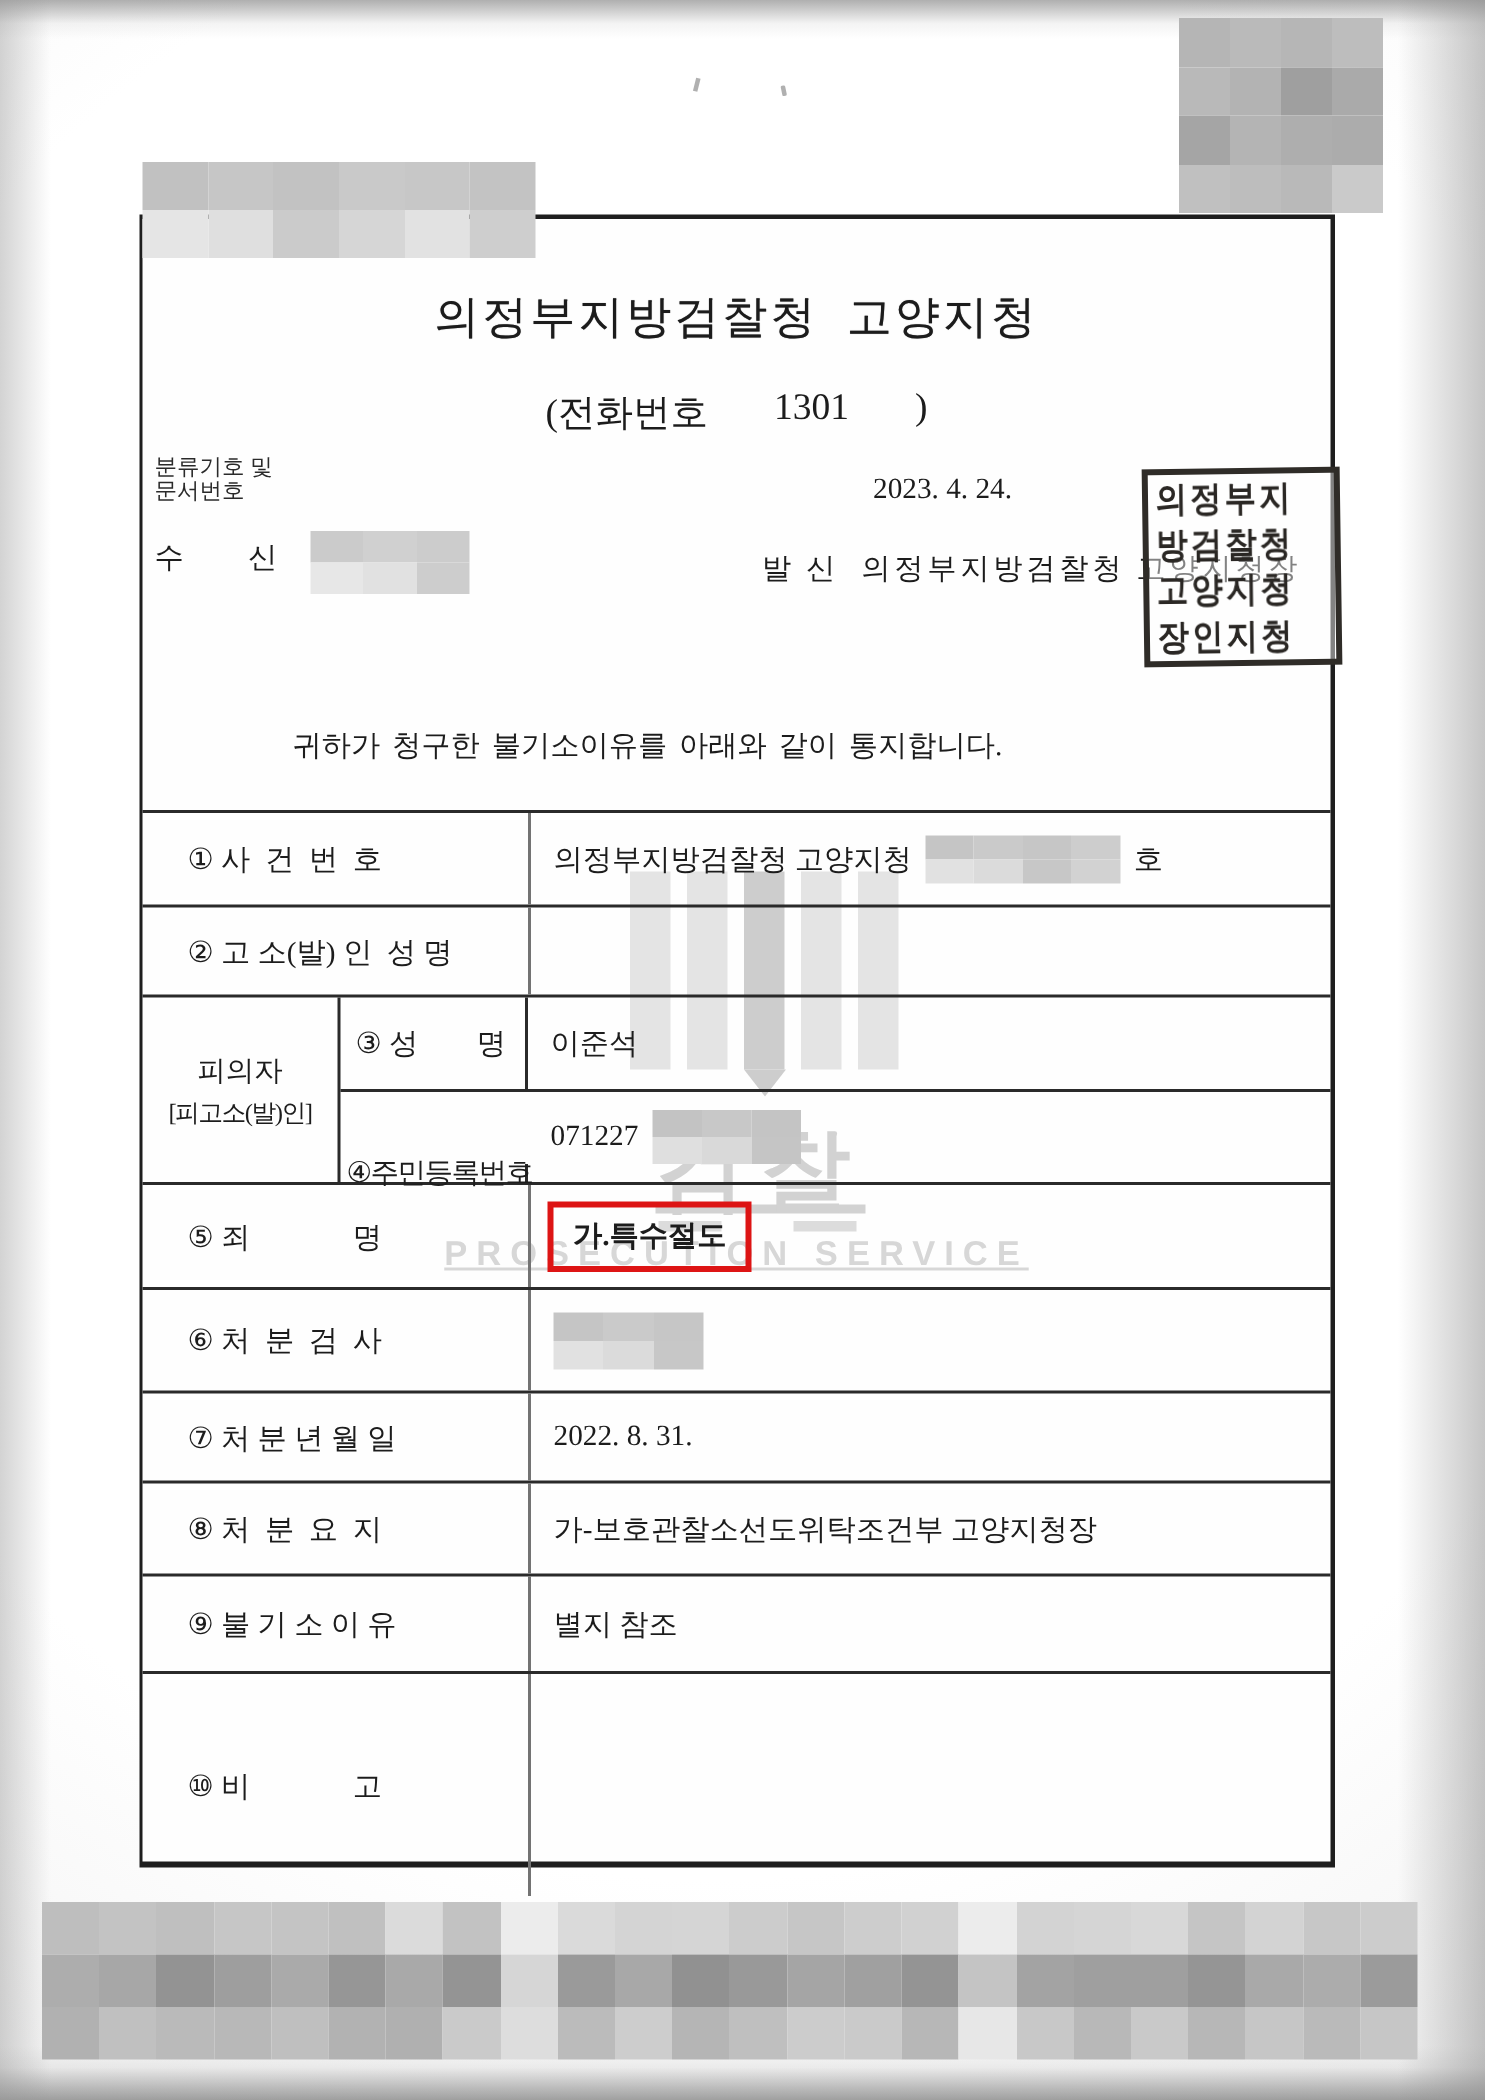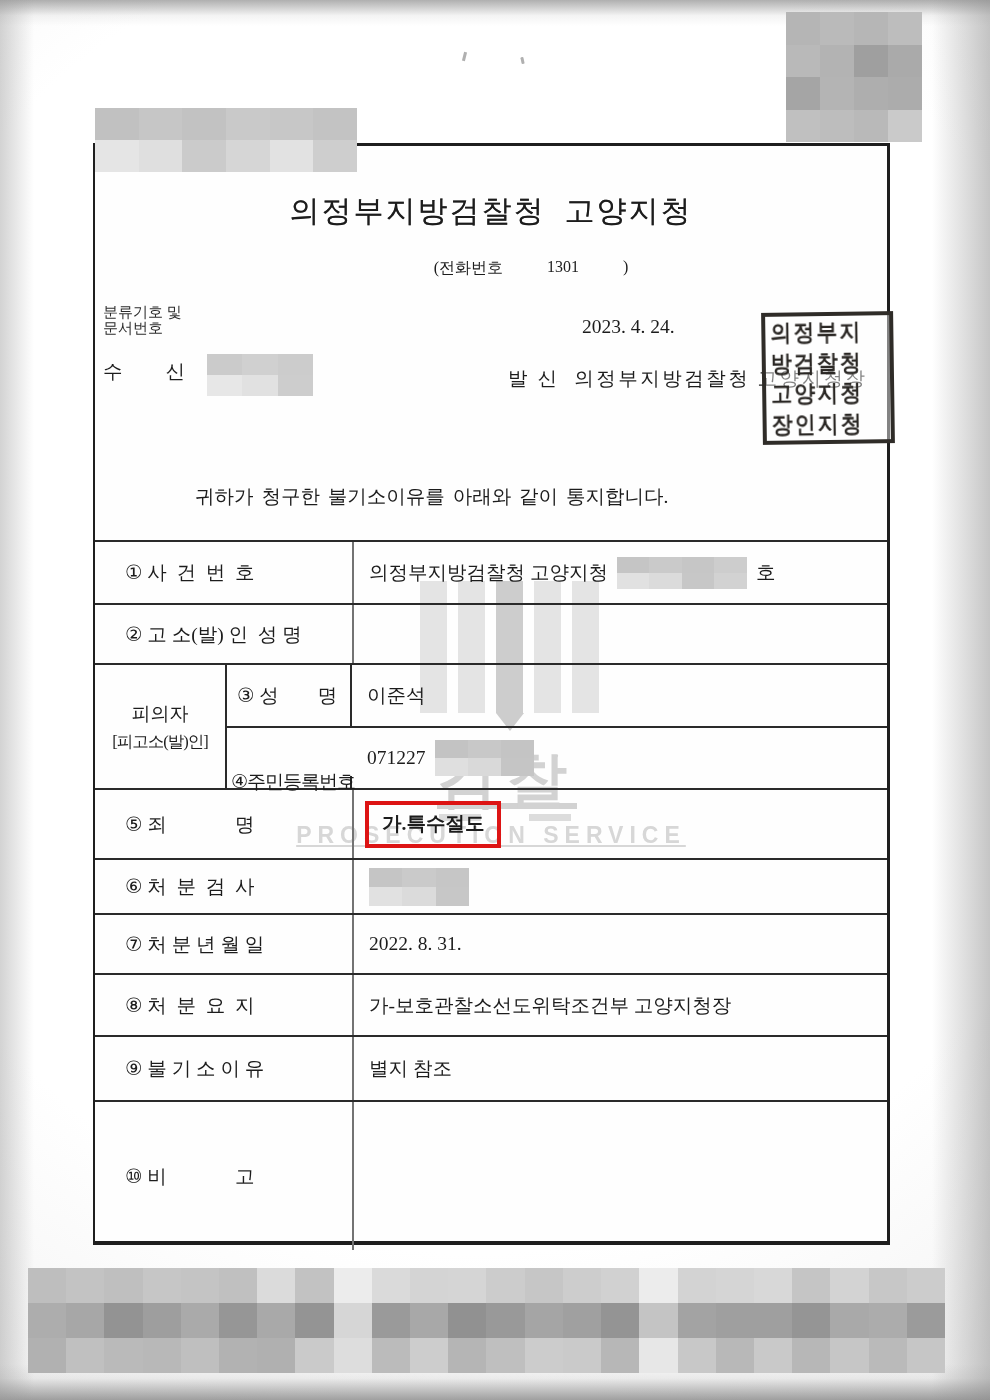--- a/index.html
+++ b/index.html
@@ -36,21 +36,21 @@
     color:#d2d2d2;letter-spacing:10px;line-height:1;}
   .wm-dash1{left:344px;top:668px;width:42px;height:7px;background:#dcdcdc;}
   .wm-dash2{left:434px;top:668px;width:42px;height:7px;background:#dcdcdc;}
   .wm-en{left:0;top:676px;width:100%;text-align:center;font-size:23px;font-weight:bold;
     color:#d7d7d7;letter-spacing:6px;font-family:"Liberation Sans","DejaVu Sans",sans-serif;}
 
   
   .hdr{position:absolute;z-index:3;white-space:pre;}
   .title{left:0;top:45px;width:100%;text-align:center;font-size:30px;letter-spacing:2px;
     text-shadow:0 0 .5px rgba(0,0,0,.6);}
-  .phone{left:0;top:112px;width:100%;display:flex;justify-content:center;gap:44px;font-size:16px;margin-left:40px;}
+  .phone{left:0;top:112px;width:100%;display:flex;justify-content:center;gap:44px;font-size:25px;}
   .clsno{left:8px;top:158px;font-size:15px;line-height:16px;color:#2a2a2a;white-space:pre-line;}
   .date{left:487px;top:170px;font-size:19.5px;}
   .recv{left:8px;top:212px;font-size:19.5px;word-spacing:38px;}
   .sender{left:413px;top:219px;font-size:19.5px;letter-spacing:2.5px;white-space:pre;}
   .subjrow{left:8px;top:260px;display:flex;align-items:center;gap:8px;z-index:5;}
   .subjlabel{font-size:19.5px;word-spacing:38px;white-space:pre;}
   .subject-box{border:4px solid #dd1414;padding:7px 13px 9px;font-weight:bold;font-size:21.5px;letter-spacing:1px;white-space:pre;}
   .intro{left:100px;top:337px;font-size:19.5px;word-spacing:3px;}
 
   
@@ -60,21 +60,21 @@
     filter:blur(.3px) contrast(1.05);}
   .sealrow{display:flex;justify-content:space-between;font-weight:bold;font-size:21px;line-height:1.15;
     color:#2e2b28;transform:scaleY(1.12);letter-spacing:2px;white-space:pre;}
 
   
   .dtable{position:absolute;left:0;top:394px;width:100%;z-index:2;box-sizing:border-box;}
   .trow{display:flex;border-top:2px solid #2a2a2a;box-sizing:border-box;}
   .tlabel{width:259px;border-right:2px solid #737373;display:flex;align-items:center;
     padding-left:30px;box-sizing:border-box;font-size:19.5px;white-space:pre;}
   .tvalue{flex:1;display:flex;align-items:center;padding-left:15px;font-size:19.5px;gap:9px;white-space:pre;}
-  .rh1{height:63px}.rh2{height:60px}.rh3{height:125px}.rh4{height:70px}.rh5{height:55px}
+  .rh1{height:63px}.rh2{height:60px}.rh3{height:125px}.rh4{height:70px}.rh5{height:69px}
   .rh6{height:60px}.rh7{height:62px}.rh8{height:65px}.rh9{height:150px}
   .gcol{width:132px;border-right:2px solid #2a2a2a;box-sizing:border-box;display:flex;
     flex-direction:column;justify-content:center;align-items:center;gap:4px;}
   .gcol .l1{font-size:19px;}
   .gcol .l2{font-size:16.5px;letter-spacing:-1px;}
   .gsub{flex:1;display:flex;flex-direction:column;}
   .gsubrow{display:flex;box-sizing:border-box;}
   .sr1{height:72px}
   .sr2{height:62px;border-top:2px solid #2a2a2a;}
   .tlabel2{width:125px;border-right:2px solid #2a2a2a;display:flex;align-items:center;

